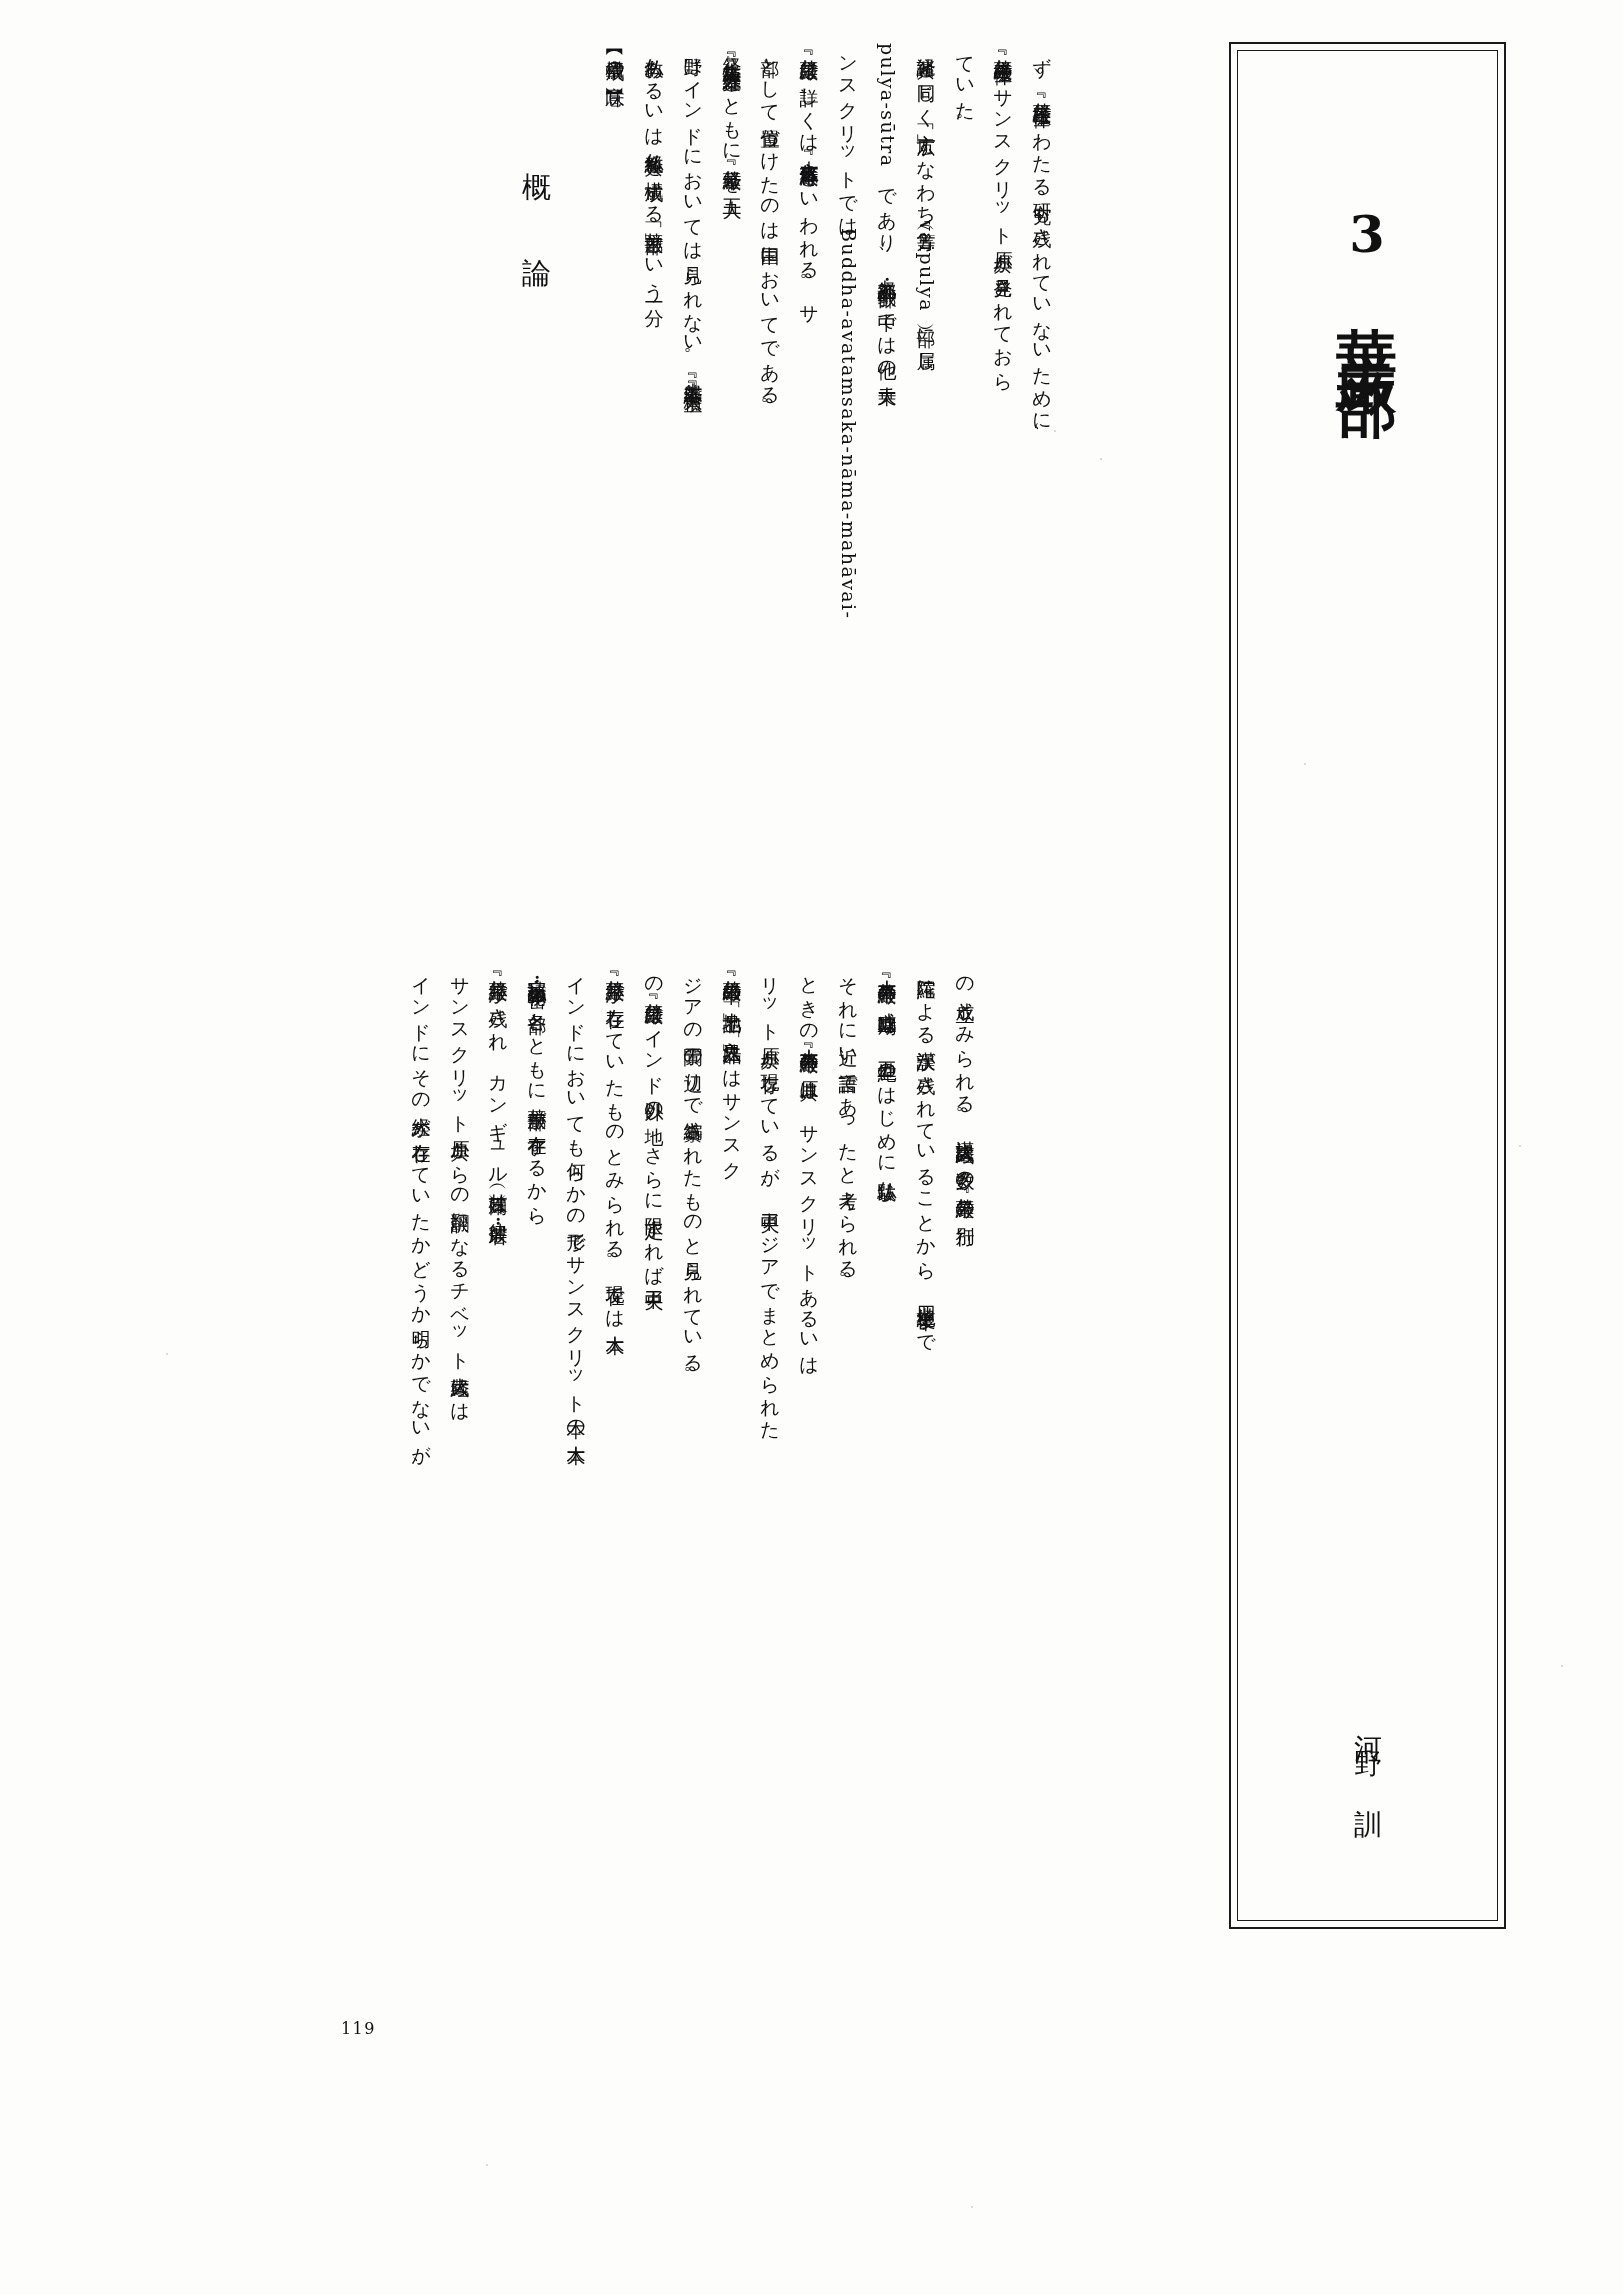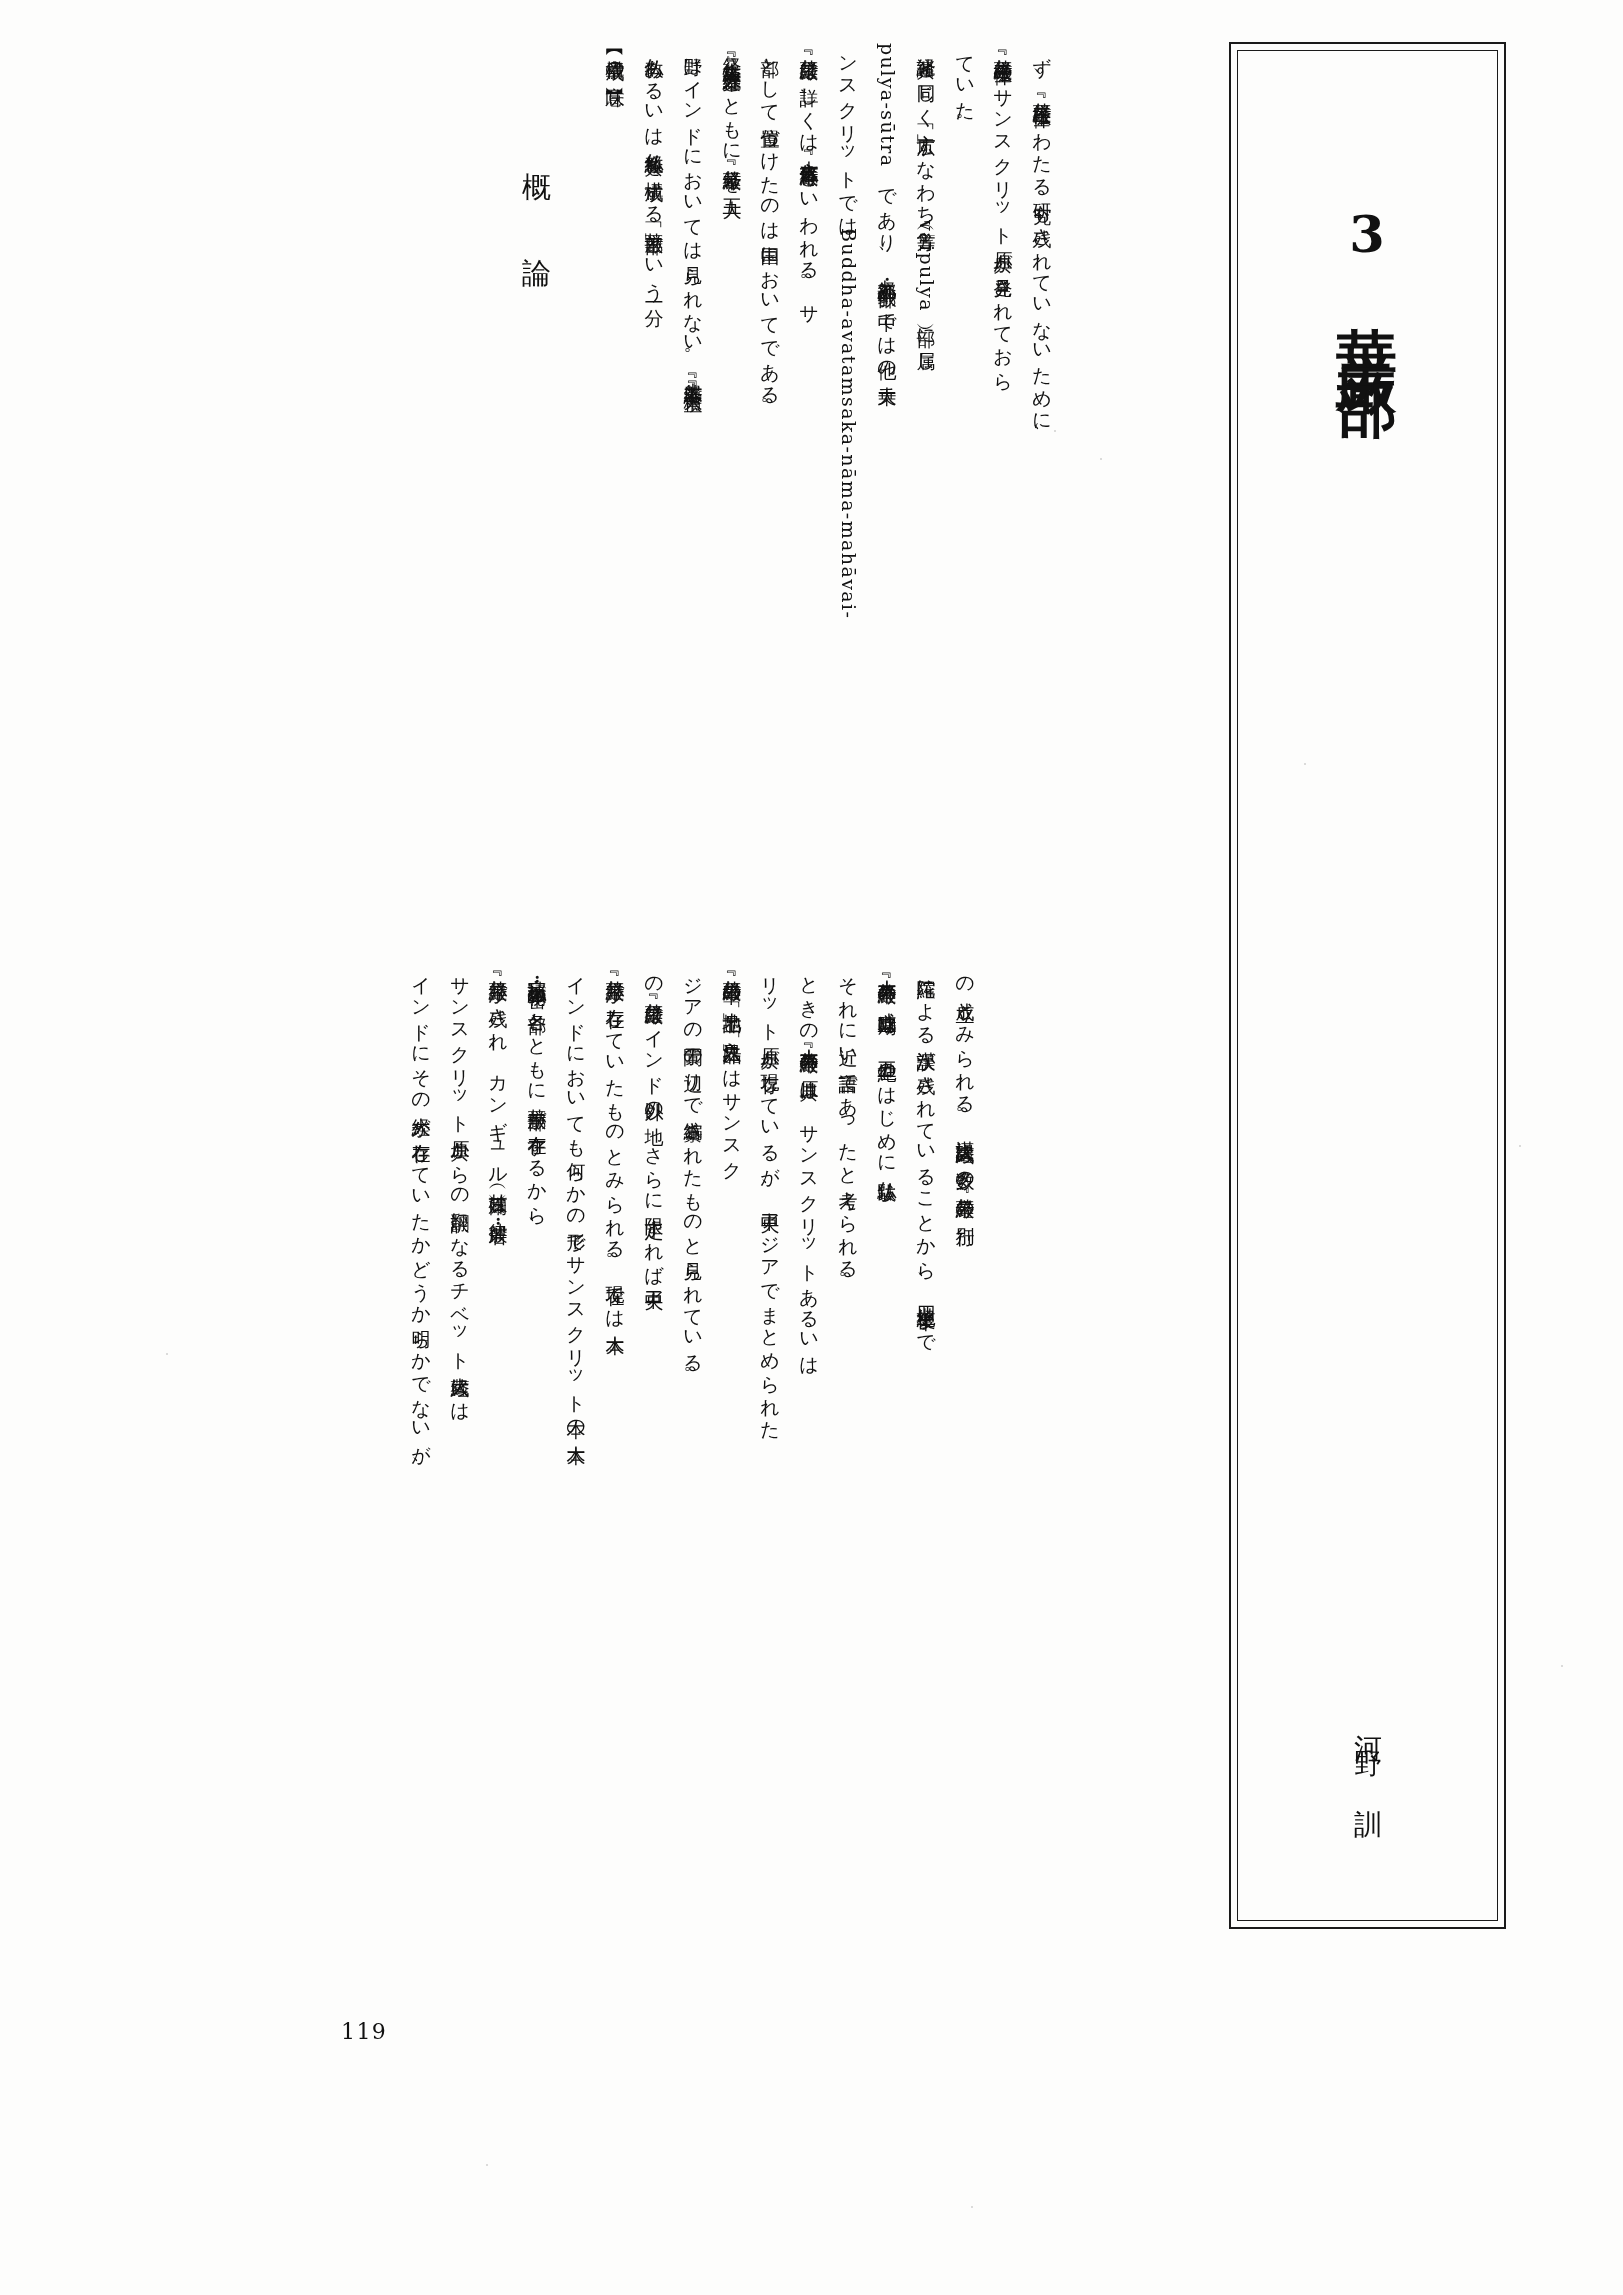--- a/index.html
+++ b/index.html
@@ -107,21 +107,21 @@
   .colblock p {
     margin: 0;
     padding: 0;
   }
 
   
   .page-number {
     position: absolute;
     left: 341px;
     top: 2019px;
-    font-size: 22px;
+    font-size: 16px;
     font-family: "DejaVu Serif", "Liberation Serif", serif;
     letter-spacing: 1.4px;
   }
 </style>
 </head>
 <body>
 
 <div class="page">
 
   <div class="title-box">

